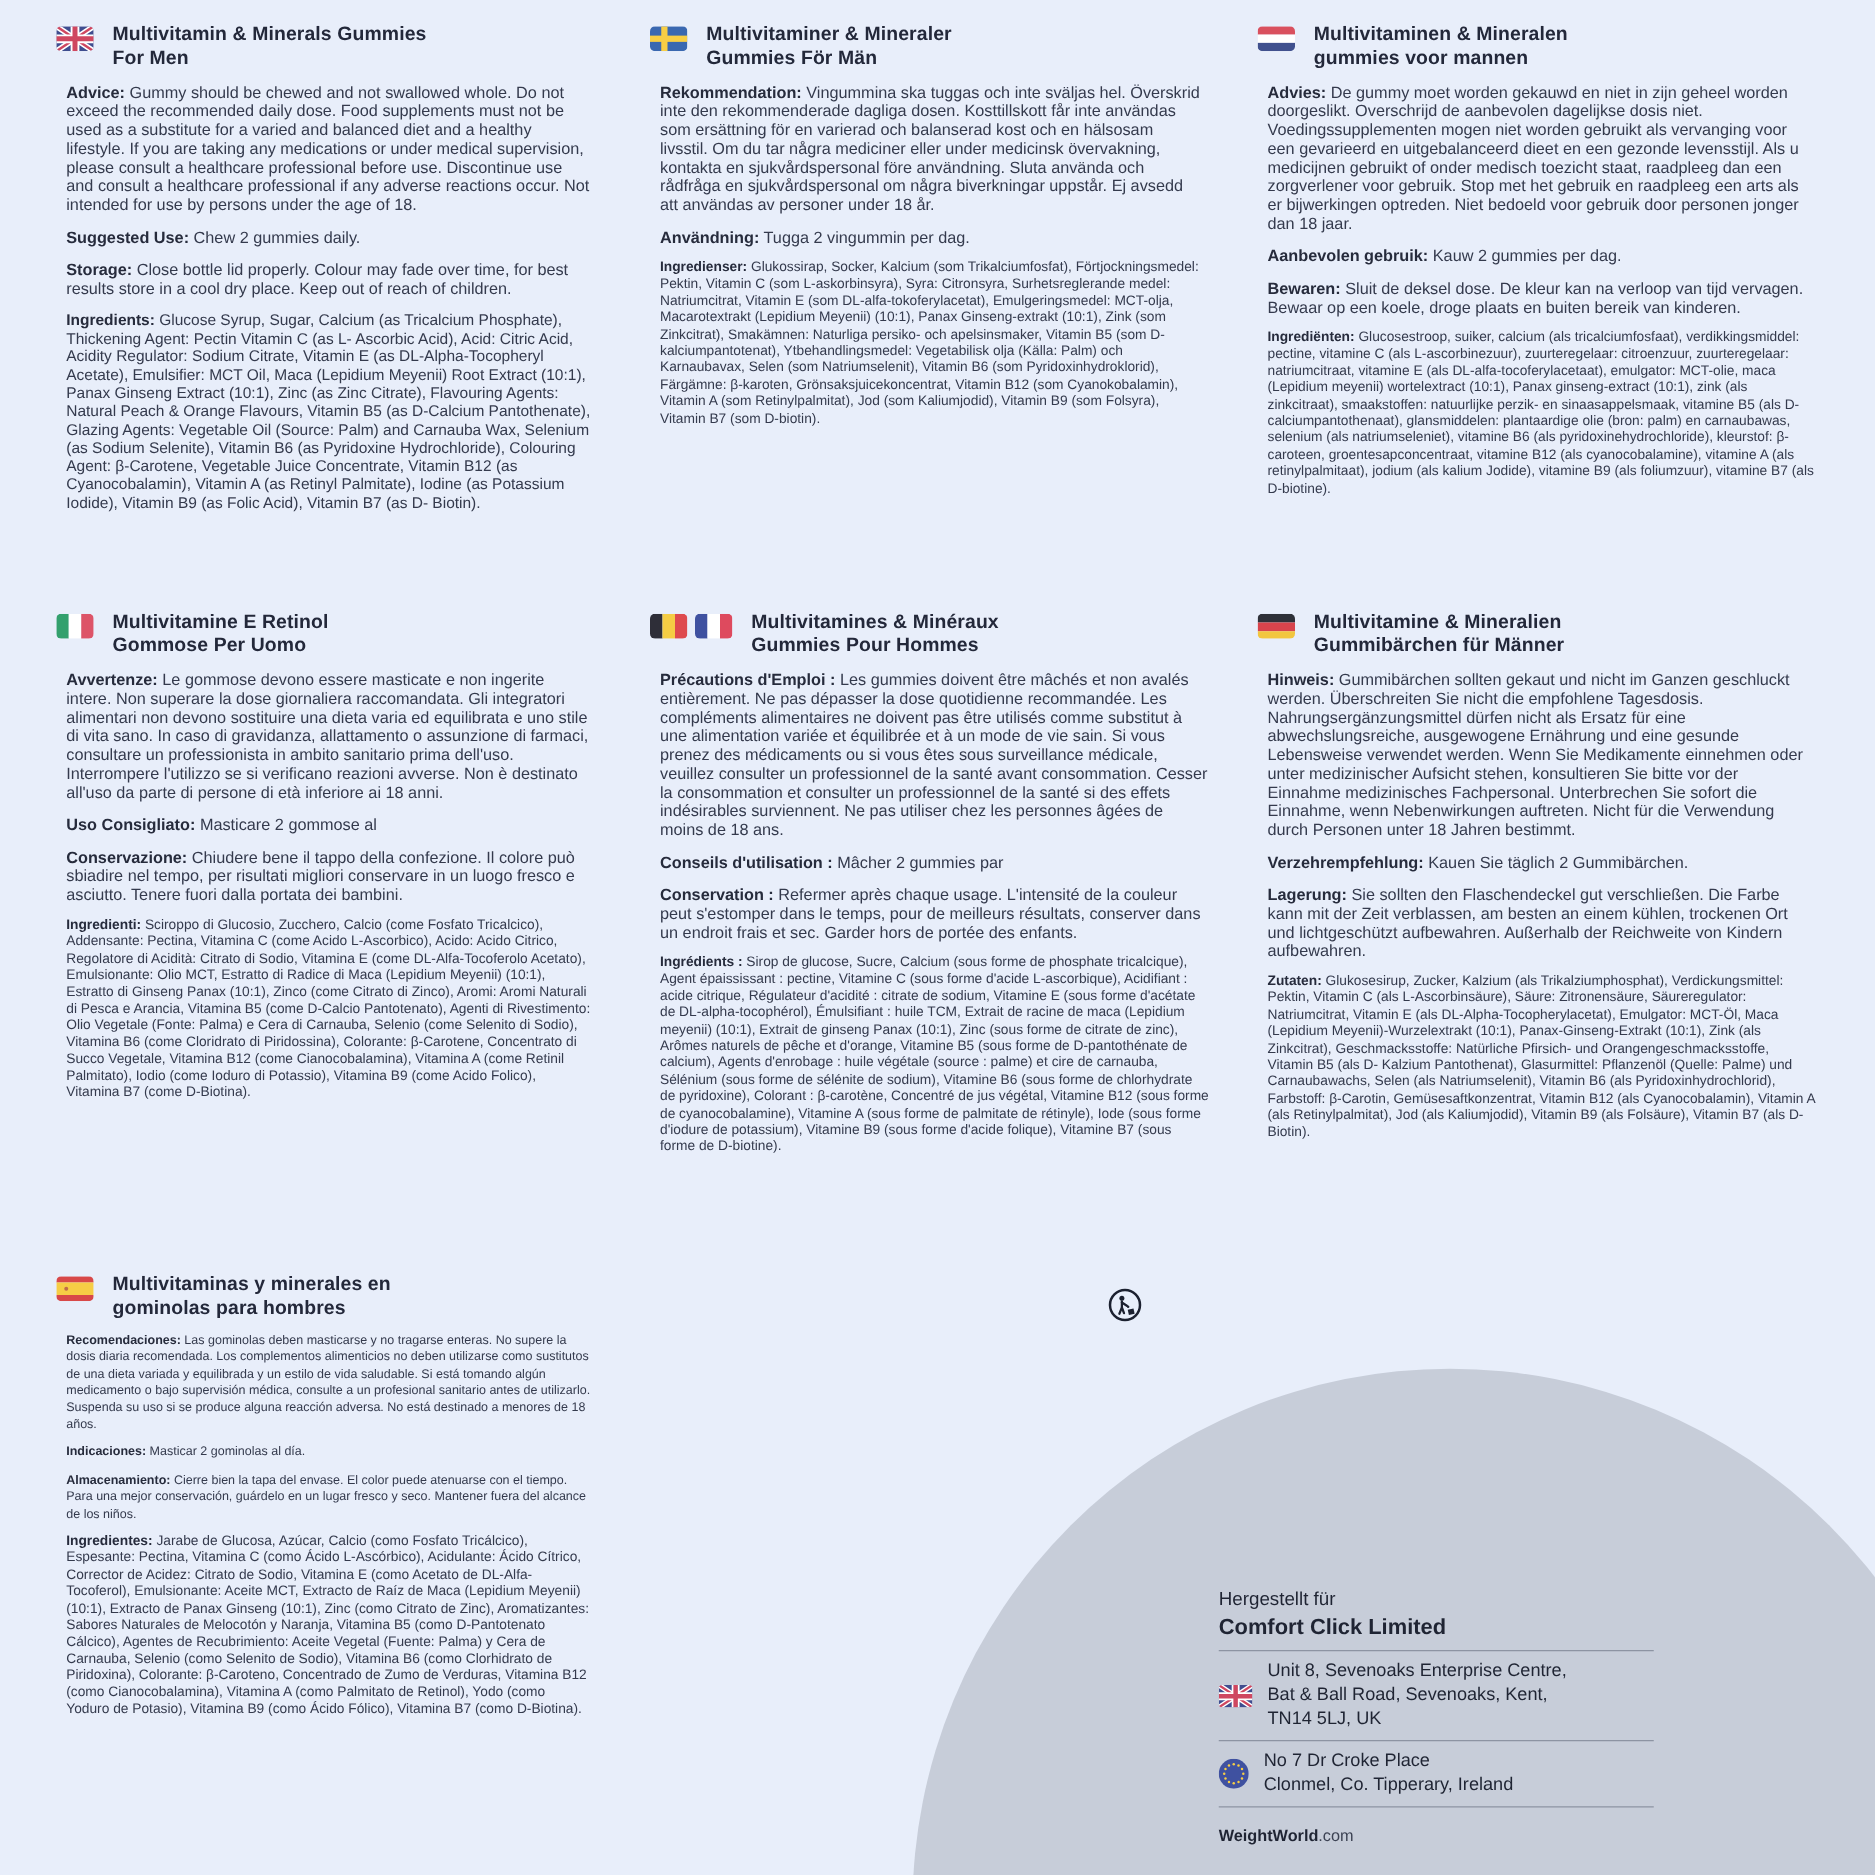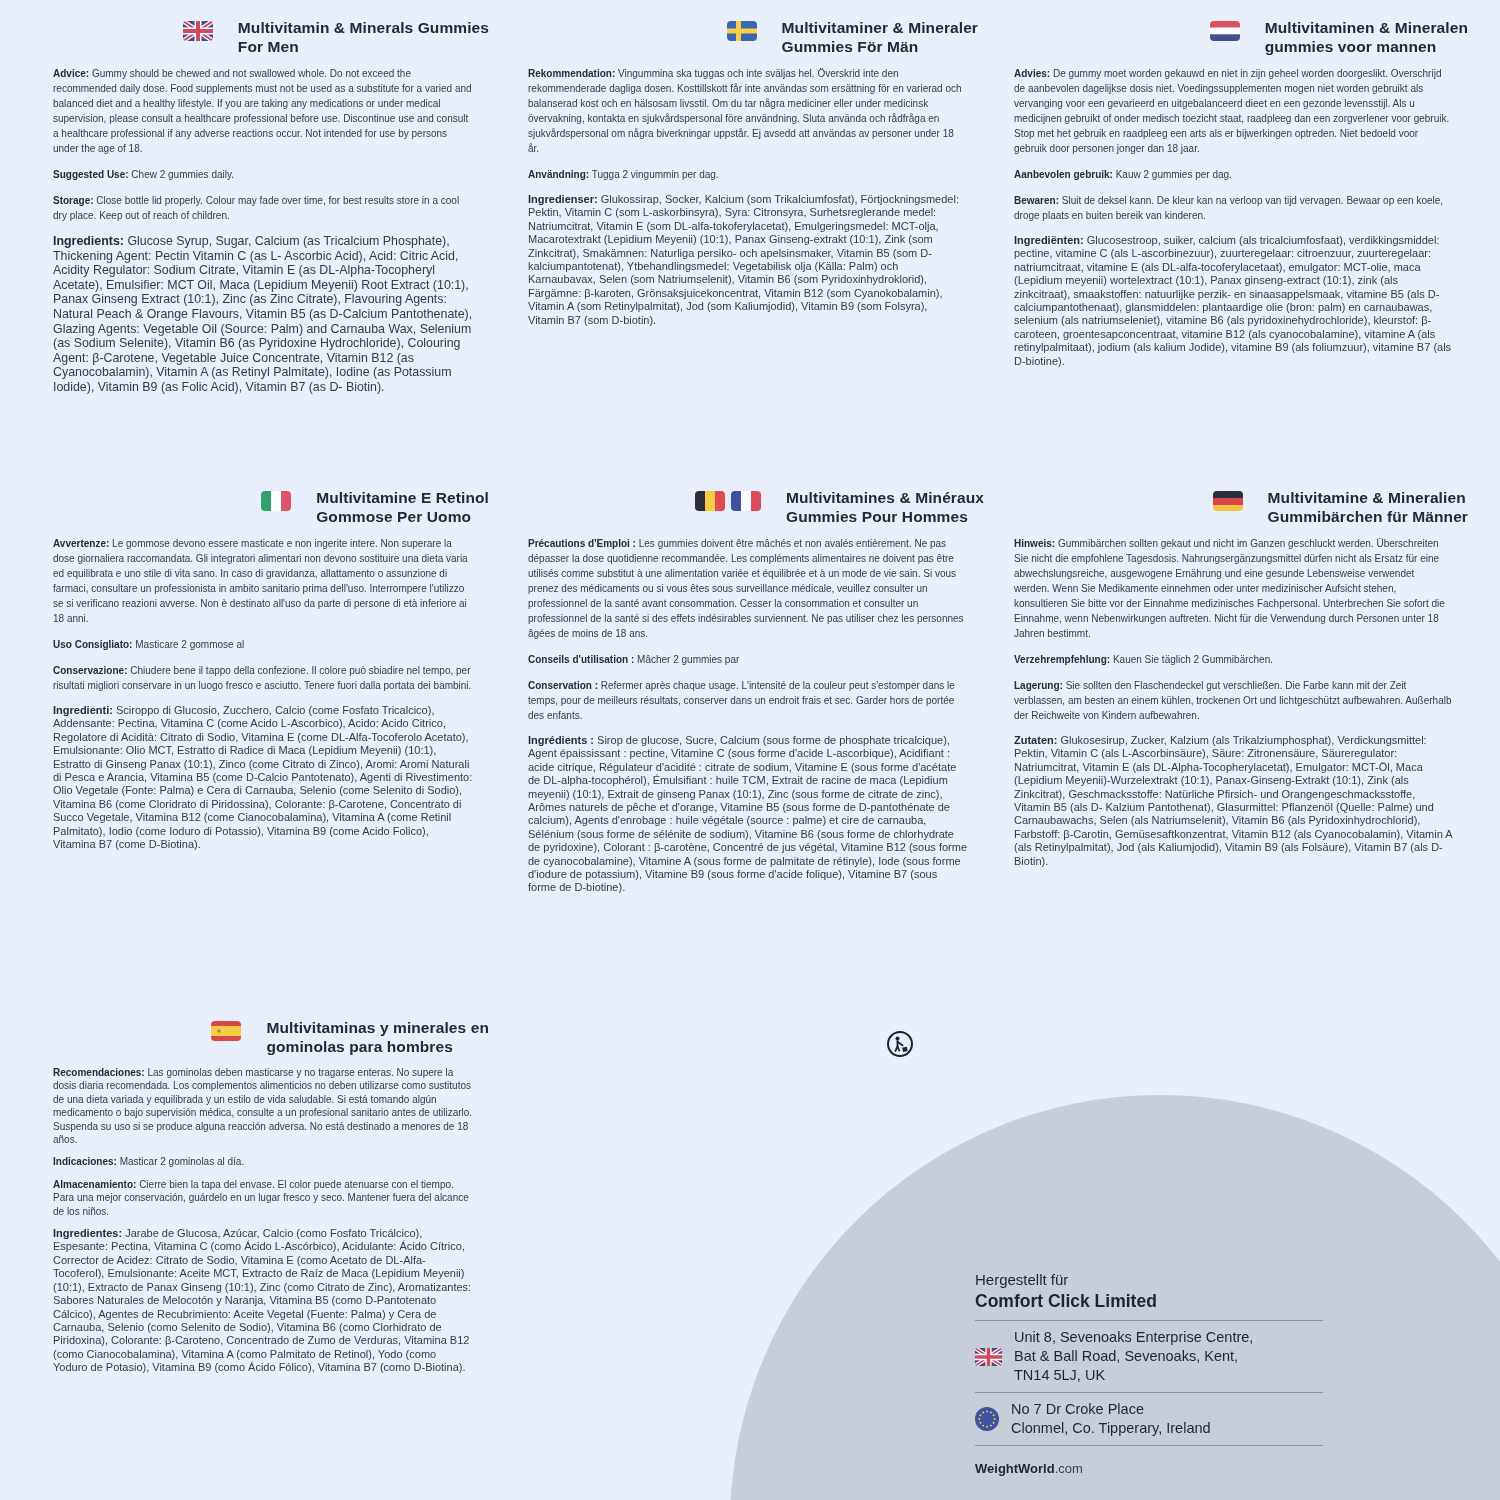--- a/index.html
+++ b/index.html
@@ -1,25 +1,25 @@
 <!DOCTYPE html>
 <html><head>
 <meta charset="utf-8">
 <style>
   html,body{margin:0;padding:0;}
   body{font-family:"Liberation Sans", sans-serif;}
   .page{position:relative;width:1500px;height:1500px;background:#e8eefa;overflow:hidden;color:#343a4d;}
   .bg-circle{position:absolute;left:730px;top:1095px;width:860px;height:860px;border-radius:50%;background:#c7cdd9;}
   .sec{position:absolute;}
-  .head{display:flex;gap:25px;margin-left:8px;align-items:flex-start;justify-content:flex-end;}
+  .head{display:flex;gap:15px;margin-left:8px;align-items:flex-start;}
   .flags{display:flex;gap:6px;flex:none;margin-top:3px;}
   .flag{display:inline-block;width:30px;height:20px;border-radius:4px;overflow:hidden;flex:none;line-height:0;}
   .flag svg{display:block;}
   h2{font-size:15.5px;line-height:19px;margin:0 0 10px 0;color:#23283a;font-weight:bold;letter-spacing:.1px;}
-  .sec p{font-size:10px;line-height:15px;margin:0 16px 11px 16px;}
+  .sec p{font-size:13px;line-height:15px;margin:0 16px 11px 16px;}
   .sec p b{color:#262b3c;}
   .sec p.ing{font-size:11px;line-height:13.4px;}
   #sec-en p.ing{font-size:12.4px;line-height:14.6px;}
   #sec-es p{font-size:10px;line-height:13.4px;margin-bottom:9px;}
   #sec-es p.ing{font-size:11px;line-height:13.4px;}
   #sec-en{left:37px;top:18px;width:452px;}
   #sec-sv{left:512px;top:18px;width:466px;}
   #sec-nl{left:998px;top:18px;width:470px;}
   #sec-it{left:37px;top:488px;width:452px;}
   #sec-fr{left:512px;top:488px;width:472px;}
@@ -92,21 +92,21 @@
               <rect width="30" height="6.7" fill="#d9505e"></rect>
               <rect y="6.7" width="30" height="6.6" fill="#ffffff"></rect>
               <rect y="13.3" width="30" height="6.7" fill="#41518e"></rect>
             </svg>
           </span>
       </div>
       <h2><span>Multivitaminen &amp; Mineralen</span><br><span>gummies voor mannen</span></h2>
     </div>
     <p><b>Advies:</b> <span>De gummy moet worden gekauwd en niet in zijn geheel worden doorgeslikt. Overschrijd de aanbevolen dagelijkse dosis niet. Voedingssupplementen mogen niet worden gebruikt als vervanging voor een gevarieerd en uitgebalanceerd dieet en een gezonde levensstijl. Als u medicijnen gebruikt of onder medisch toezicht staat, raadpleeg dan een zorgverlener voor gebruik. Stop met het gebruik en raadpleeg een arts als er bijwerkingen optreden. Niet bedoeld voor gebruik door personen jonger dan 18 jaar.</span></p>
     <p><b>Aanbevolen gebruik:</b> <span>Kauw 2 gummies per dag.</span></p>
-    <p><b>Bewaren:</b> <span>Sluit de deksel kann. De kleur kan na verloop van tijd vervagen. Bewaar op een koele, droge plaats en buiten bereik van kinderen.</span></p>
+    <p><b>Bewaren:</b> <span>Sluit de deksel dose. De kleur kan na verloop van tijd vervagen. Bewaar op een koele, droge plaats en buiten bereik van kinderen.</span></p>
     <p class="ing"><b>Ingrediënten:</b> <span>Glucosestroop, suiker, calcium (als tricalciumfosfaat), verdikkingsmiddel: pectine, vitamine C (als L-ascorbinezuur), zuurteregelaar: citroenzuur, zuurteregelaar: natriumcitraat, vitamine E (als DL-alfa-tocoferylacetaat), emulgator: MCT-olie, maca (Lepidium meyenii) wortelextract (10:1), Panax ginseng-extract (10:1), zink (als zinkcitraat), smaakstoffen: natuurlijke perzik- en sinaasappelsmaak, vitamine B5 (als D-calciumpantothenaat), glansmiddelen: plantaardige olie (bron: palm) en carnaubawas, selenium (als natriumseleniet), vitamine B6 (als pyridoxinehydrochloride), kleurstof: β-caroteen, groentesapconcentraat, vitamine B12 (als cyanocobalamine), vitamine A (als retinylpalmitaat), jodium (als kalium Jodide), vitamine B9 (als foliumzuur), vitamine B7 (als D-biotine).</span></p>
   </section>
 
   <section class="sec" id="sec-it">
     <div class="head">
       <div class="flags">
         <span class="flag">
             <svg width="30" height="20" viewBox="0 0 30 20">
               <rect width="10" height="20" fill="#33a06d"></rect>
               <rect x="10" width="10" height="20" fill="#ffffff"></rect>

